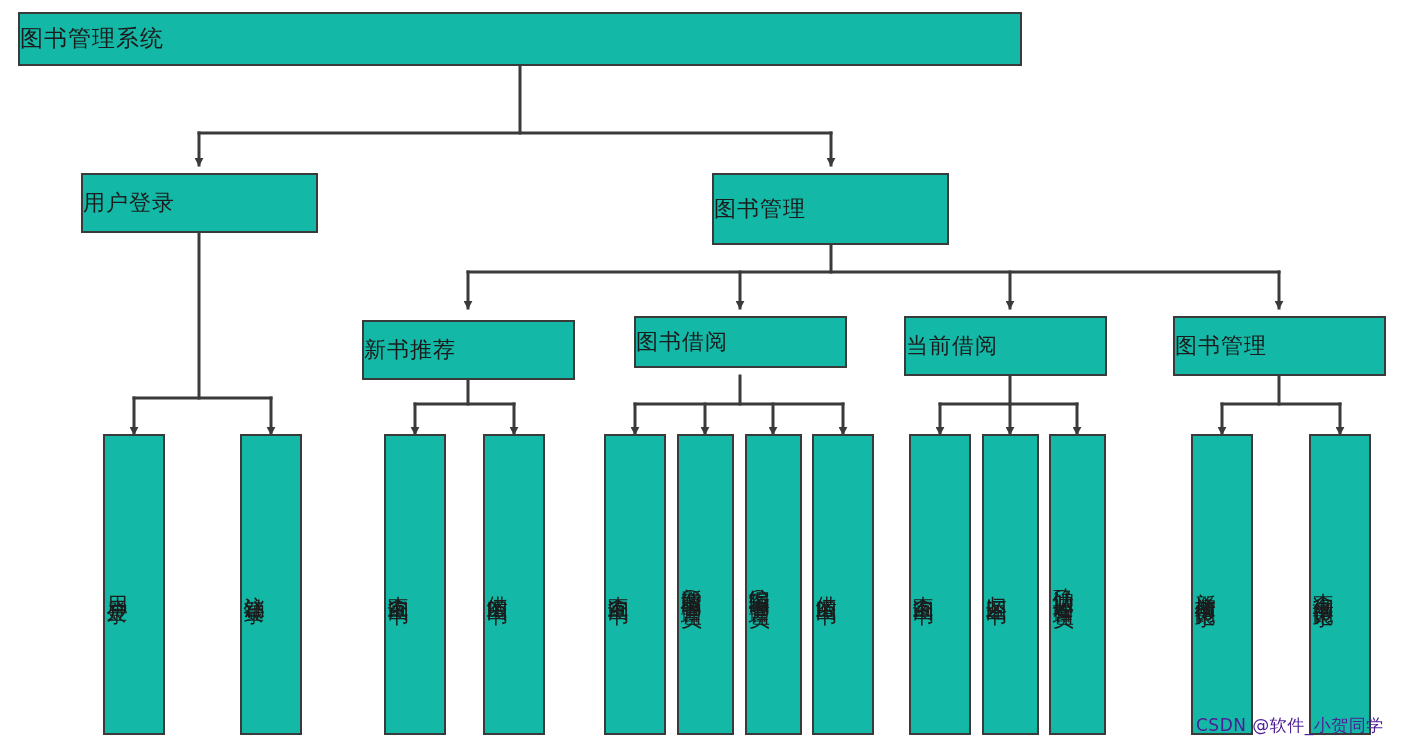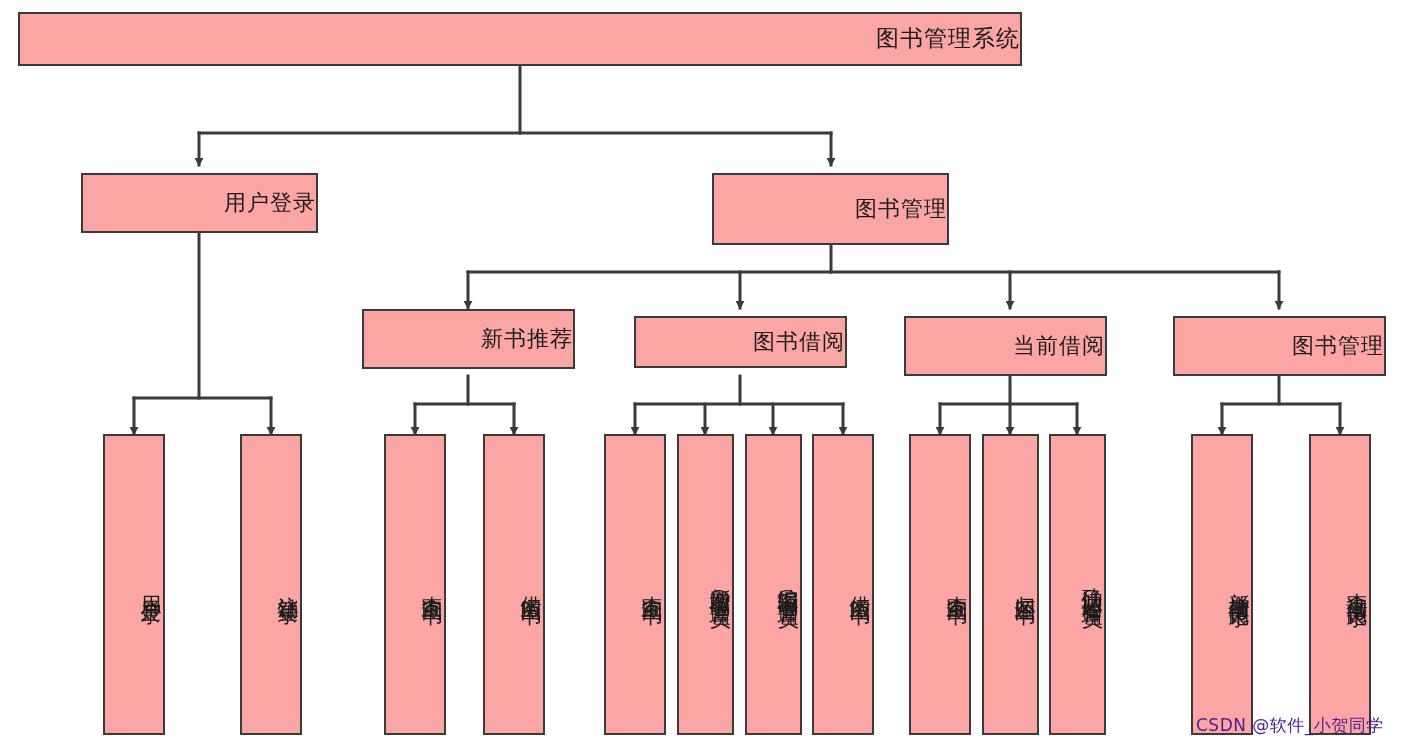--- a/index.html
+++ b/index.html
@@ -22,28 +22,27 @@
     position: absolute;
     left: 0;
     top: 0;
     width: 1405px;
     height: 747px;
     pointer-events: none;
   }
   .node {
     position: absolute;
     box-sizing: border-box;
-    background: #fca5a5;
+    background: #14b8a6;
     border: 2px solid #3a3a3a;
     display: flex;
     align-items: center;
-    justify-content: flex-end;
+    justify-content: flex-start;
     color: #1b1b1b;
     z-index: 2;
-    padding-left: 8px;
   }
   .node.horiz {
     font-size: 22px;
     letter-spacing: 1px;
     line-height: 1.1;
   }
   .node.vert {
     font-size: 21px;
     line-height: 1.15;
   }
@@ -130,21 +129,21 @@
   </div>
 
   <div class="node horiz" style="left:81px; top:173px; width:237px; height:60px;">
     <span class="node-label">用户登录</span>
   </div>
 
   <div class="node horiz" style="left:712px; top:173px; width:237px; height:72px;">
     <span class="node-label">图书管理</span>
   </div>
 
-  <div class="node horiz" style="left:362px; top:309px; width:213px; height:60px;">
+  <div class="node horiz" style="left:362px; top:320px; width:213px; height:60px;">
     <span class="node-label">新书推荐</span>
   </div>
 
   <div class="node horiz" style="left:634px; top:316px; width:213px; height:52px;">
     <span class="node-label">图书借阅</span>
   </div>
 
   <div class="node horiz" style="left:904px; top:316px; width:203px; height:60px;">
     <span class="node-label">当前借阅</span>
   </div>

